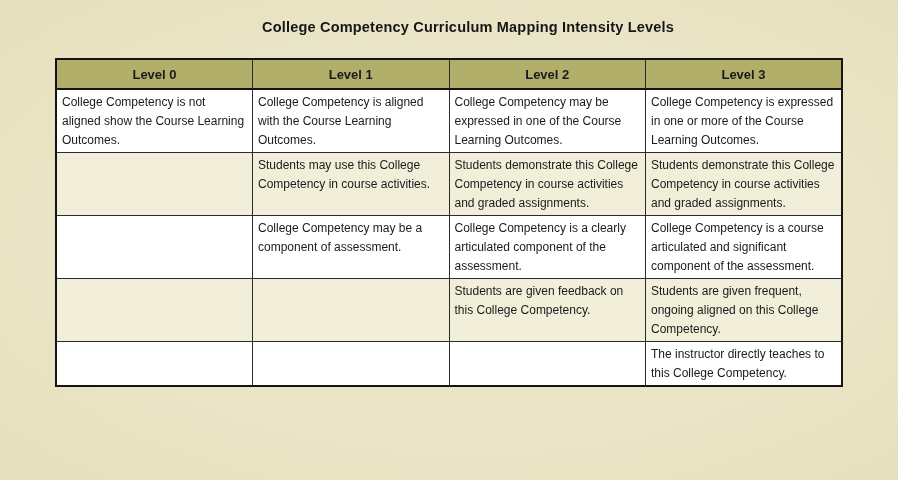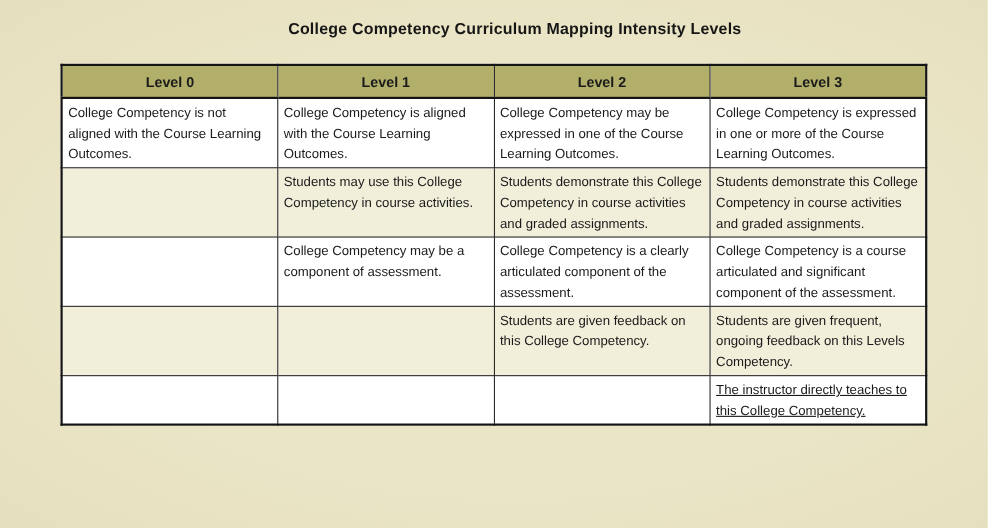--- a/index.html
+++ b/index.html
@@ -58,63 +58,63 @@
     font-size: 12px;
     line-height: 19px;
     padding: 3px 5px 2px 5px;
   }
   tbody tr:nth-child(odd) td { background: #ffffff; }
   tbody tr:nth-child(even) td { background: #f1eeda; }
   tr.r1 { height: 57px; }
   tr.r2 { height: 59px; }
   tr.r3 { height: 61px; }
   tr.r4 { height: 58px; }
-  tr.r5 { height: 35px; text-decoration: underline; }
+  tr.r5 { height: 35px; }
   tr.r6 { height: 76px; }
 </style>
 </head>
 <body>
 
 <div class="page">
 
   <div class="title">College Competency Curriculum Mapping Intensity Levels</div>
 
   <table class="map">
     <thead>
       <tr>
         <th>Level 0</th>
         <th>Level 1</th>
         <th>Level 2</th>
         <th>Level 3</th>
       </tr>
     </thead>
     <tbody>
       <tr class="r1">
-        <td>College Competency is not aligned with the Course Learning Outcomes.</td>
+        <td>College Competency is not aligned show the Course Learning Outcomes.</td>
         <td>College Competency is aligned with the Course Learning Outcomes.</td>
         <td>College Competency may be expressed in one of the Course Learning Outcomes.</td>
         <td>College Competency is expressed in one or more of the Course Learning Outcomes.</td>
       </tr>
       <tr class="r2">
         <td></td>
         <td>Students may use this College Competency in course activities.</td>
         <td>Students demonstrate this College Competency in course activities and graded assignments.</td>
         <td>Students demonstrate this College Competency in course activities and graded assignments.</td>
       </tr>
       <tr class="r3">
         <td></td>
         <td>College Competency may be a component of assessment.</td>
         <td>College Competency is a clearly articulated component of the assessment.</td>
         <td>College Competency is a course articulated and significant component of the assessment.</td>
       </tr>
       <tr class="r4">
         <td></td>
         <td></td>
         <td>Students are given feedback on this College Competency.</td>
-        <td>Students are given frequent, ongoing feedback on this Levels Competency.</td>
+        <td>Students are given frequent, ongoing aligned on this College Competency.</td>
       </tr>
       <tr class="r5">
         <td></td>
         <td></td>
         <td></td>
         <td>The instructor directly teaches to this College Competency.</td>
       </tr>
     </tbody>
   </table>
 

